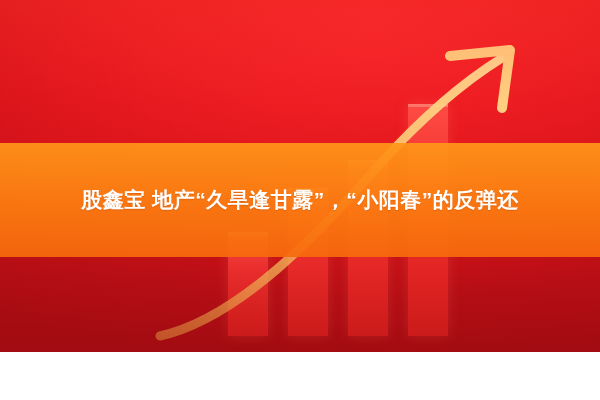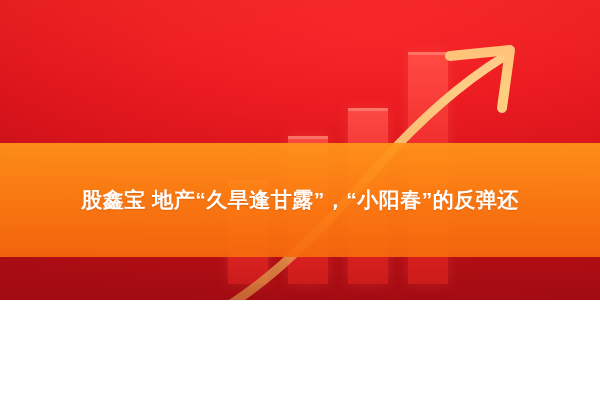--- a/index.html
+++ b/index.html
@@ -7,21 +7,21 @@
     padding: 0;
   }
   body {
     width: 600px;
     height: 400px;
     font-family: "Liberation Sans", sans-serif;
   }
   .banner {
     position: relative;
     width: 600px;
-    height: 300px;
+    height: 352px;
     overflow: hidden;
     background: radial-gradient(ellipse 120% 95% at 62% 8%, #f5232a 0%, #ec1c22 28%, #d8131b 58%, #c00f16 80%, #b30d14 100%);
   }
   
   .vignette {
     position: absolute;
     inset: 0;
     background: linear-gradient(180deg, rgba(255,60,40,0.25) 0%, rgba(255,40,30,0.05) 30%, rgba(140,10,15,0.10) 75%, rgba(120,8,12,0.30) 100%);
     pointer-events: none;
   }

